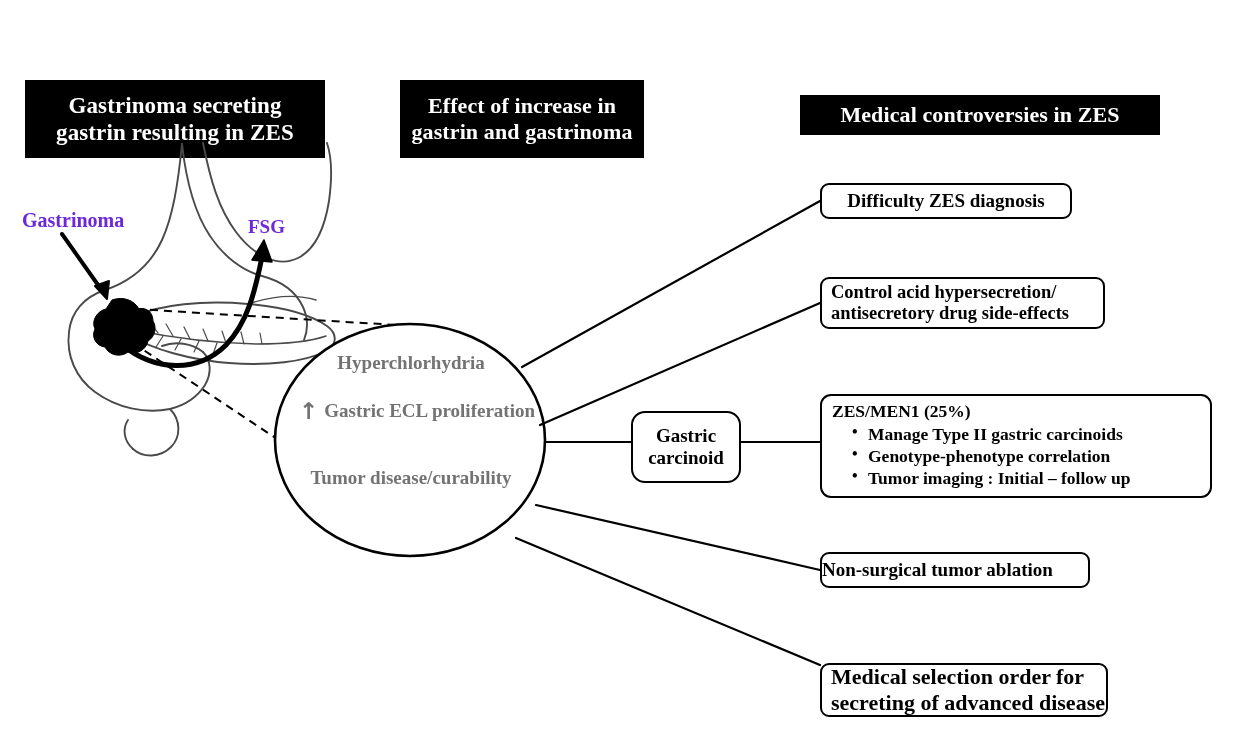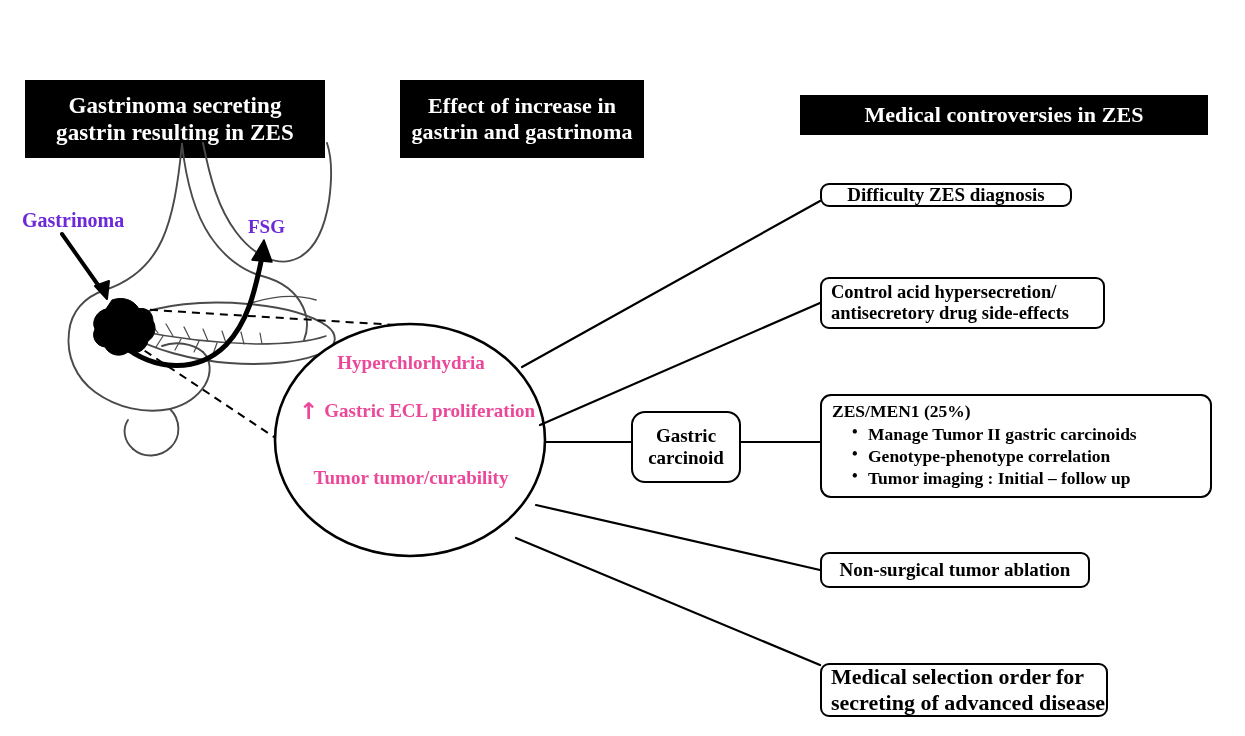--- a/index.html
+++ b/index.html
@@ -27,37 +27,37 @@
     text-align: center;
     line-height: 1.18;
     display: flex;
     align-items: center;
     justify-content: center;
     letter-spacing: .1px;
     margin-top: 40px;
   }
   #banner-left   { left: 25px;  top: 40px; width: 300px; height: 78px; font-size: 23px; }
   #banner-middle { left: 400px; top: 40px; width: 244px; height: 78px; font-size: 22px; }
-  #banner-right  { left: 800px; top: 55px; width: 408px; height: 40px; font-size: 22px; }
+  #banner-right  { left: 800px; top: 55px; width: 360px; height: 40px; font-size: 22px; }
   .banner span { display: block; padding: 0 6px; }
 
   
   #art {
     position: absolute;
     left: 0; top: 0;
     width: 1245px;
     height: 736px;
   }
 
   
   .ellipse-text {
     position: absolute;
     text-align: center;
     font-weight: bold;
-    color: #ec4899;
+    color: #737373;
     line-height: 1.14;
   }
   #ellipse-line-1 {
     left: 280px; top: 352px; width: 262px;
     font-size: 19px;
   }
   #ellipse-line-2 {
     left: 292px; top: 400px; width: 250px;
     font-size: 19px;
     display: flex;
@@ -97,21 +97,21 @@
     background: #ffffff;
     color: #000000;
     font-weight: bold;
     display: flex;
     flex-direction: column;
     justify-content: center;
   }
   .node-box .line { display: block; white-space: nowrap; }
 
   #box-diagnosis {
-    left: 820px; top: 183px; width: 252px; height: 24px;
+    left: 820px; top: 183px; width: 252px; height: 36px;
     border-radius: 9px;
     font-size: 19px;
     align-items: center;
   }
   #box-acid {
     left: 820px; top: 277px; width: 285px; height: 52px;
     border-radius: 9px;
     font-size: 18.5px;
     padding: 0 9px;
     line-height: 1.16;
@@ -140,21 +140,21 @@
     content: "\2022";
     position: absolute;
     left: 0;
     top: -1px;
     font-size: 16px;
   }
   #box-ablation {
     left: 820px; top: 552px; width: 270px; height: 36px;
     border-radius: 9px;
     font-size: 19px;
-    align-items: center;
+    align-items: flex-start;
   }
   #box-selection {
     left: 820px; top: 663px; width: 288px; height: 54px;
     border-radius: 9px;
     font-size: 22px;
     padding: 16px 9px;
     line-height: 1.16;
   }
   #box-carcinoid {
     left: 631px; top: 411px; width: 110px; height: 72px;
@@ -276,41 +276,41 @@
   <div class="ellipse-text" id="ellipse-line-2">
     <span class="arrow-up">↑</span>
     <span class="l2-text">
       <span class="line">Gastric ECL</span>
       <span class="line">proliferation</span>
     </span>
   </div>
 
   <div class="ellipse-text" id="ellipse-line-3">
     <span class="line">Tumor</span>
-    <span class="line">tumor/curability</span>
+    <span class="line">disease/curability</span>
   </div>
 
   <div class="node-box" id="box-carcinoid">
     <span class="line">Gastric</span>
     <span class="line">carcinoid</span>
   </div>
 
   <div class="node-box" id="box-diagnosis">
     <span class="line">Difficulty ZES diagnosis</span>
   </div>
 
   <div class="node-box" id="box-acid">
     <span class="line">Control acid hypersecretion/</span>
     <span class="line">antisecretory drug side-effects</span>
   </div>
 
   <div class="node-box" id="box-men1">
     <span class="men1-title">ZES/MEN1 (25%)</span>
     <ul>
-      <li>Manage Tumor II gastric carcinoids</li>
+      <li>Manage Type II gastric carcinoids</li>
       <li>Genotype-phenotype correlation</li>
       <li>Tumor imaging : Initial – follow up</li>
     </ul>
   </div>
 
   <div class="node-box" id="box-ablation">
     <span class="line">Non-surgical tumor ablation</span>
   </div>
 
   <div class="node-box" id="box-selection">

